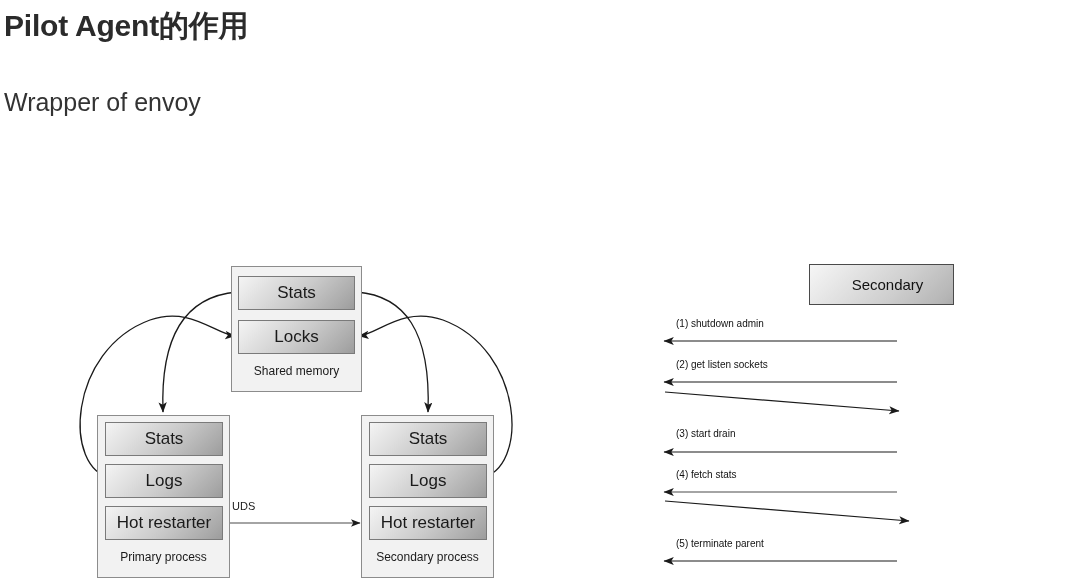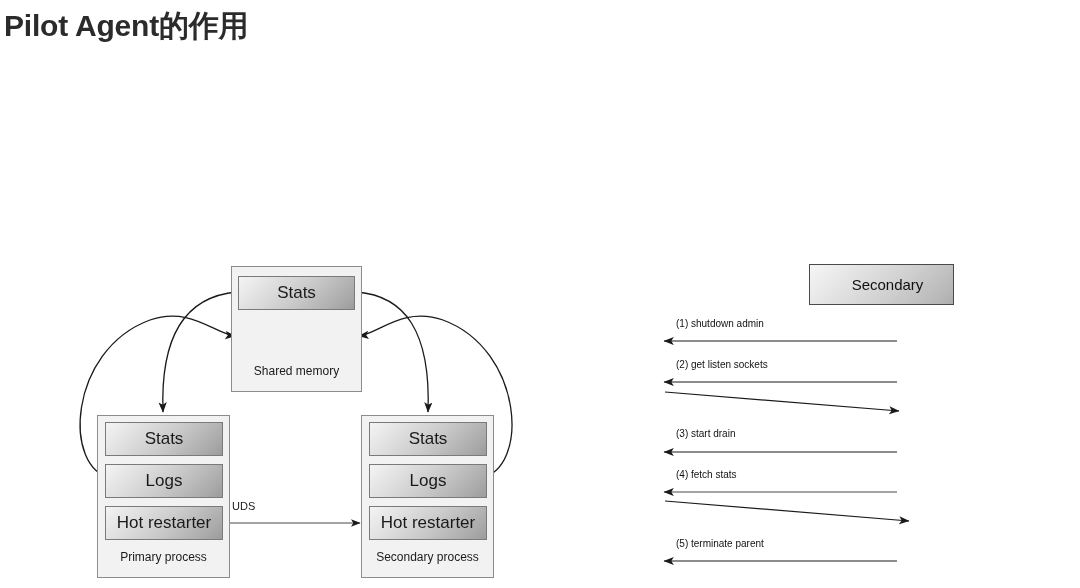--- a/index.html
+++ b/index.html
@@ -106,20 +106,21 @@
     white-space: nowrap;
   }
 </style>
 </head>
 <body>
 
 <div id="slide">
 
   <div class="slide-title">Pilot Agent的作用</div>
 
+  <div class="slide-line-1">Wrapper of envoy</div>
 
 
   <div class="diagram">
     <svg width="1080" height="588" xmlns="http://www.w3.org/2000/svg">
       <defs>
         <marker id="ah" markerWidth="9" markerHeight="9" refX="7.5" refY="3.2" orient="auto" markerUnits="strokeWidth">
           <path d="M0,0 L8,3.2 L0,6.4 L1.9,3.2 z" fill="#1a1a1a"></path>
         </marker>
         <marker id="ah2" markerWidth="10" markerHeight="10" refX="8.2" refY="3.4" orient="auto" markerUnits="strokeWidth">
           <path d="M0,0 L8.6,3.4 L0,6.8 L2.1,3.4 z" fill="#1a1a1a"></path>
@@ -133,20 +134,21 @@
       <path d="M 357,292 C 404,296 431,330 428,412" fill="none" stroke="#1a1a1a" stroke-width="1.3" marker-end="url(#ah)"></path>
 
       <path d="M 480,478 C 530,470 524,350 443,320 C 403,306 378,334 359,336" fill="none" stroke="#1a1a1a" stroke-width="1.3" marker-end="url(#ah)"></path>
 
       <line x1="226" y1="523" x2="360" y2="523" stroke="#4a4a4a" stroke-width="1.2" marker-start="url(#ah)" marker-end="url(#ah)"></line>
     </svg>
   </div>
 
   <div class="outer-box" style="left:231px; top:266px; width:131px; height:126px;">
     <div class="inner-box" style="left:6px; top:9px; width:117px; height:34px;">Stats</div>
+    <div class="inner-box" style="left:6px; top:53px; width:117px; height:34px;">Locks</div>
     <div class="outer-caption" style="top:97px;">Shared memory</div>
   </div>
 
   <div class="outer-box" style="left:97px; top:415px; width:133px; height:163px;">
     <div class="inner-box" style="left:7px; top:6px; width:118px; height:34px;">Stats</div>
     <div class="inner-box" style="left:7px; top:48px; width:118px; height:34px;">Logs</div>
     <div class="inner-box" style="left:7px; top:90px; width:118px; height:34px;">Hot restarter</div>
     <div class="outer-caption" style="top:134px;">Primary process</div>
   </div>
 

